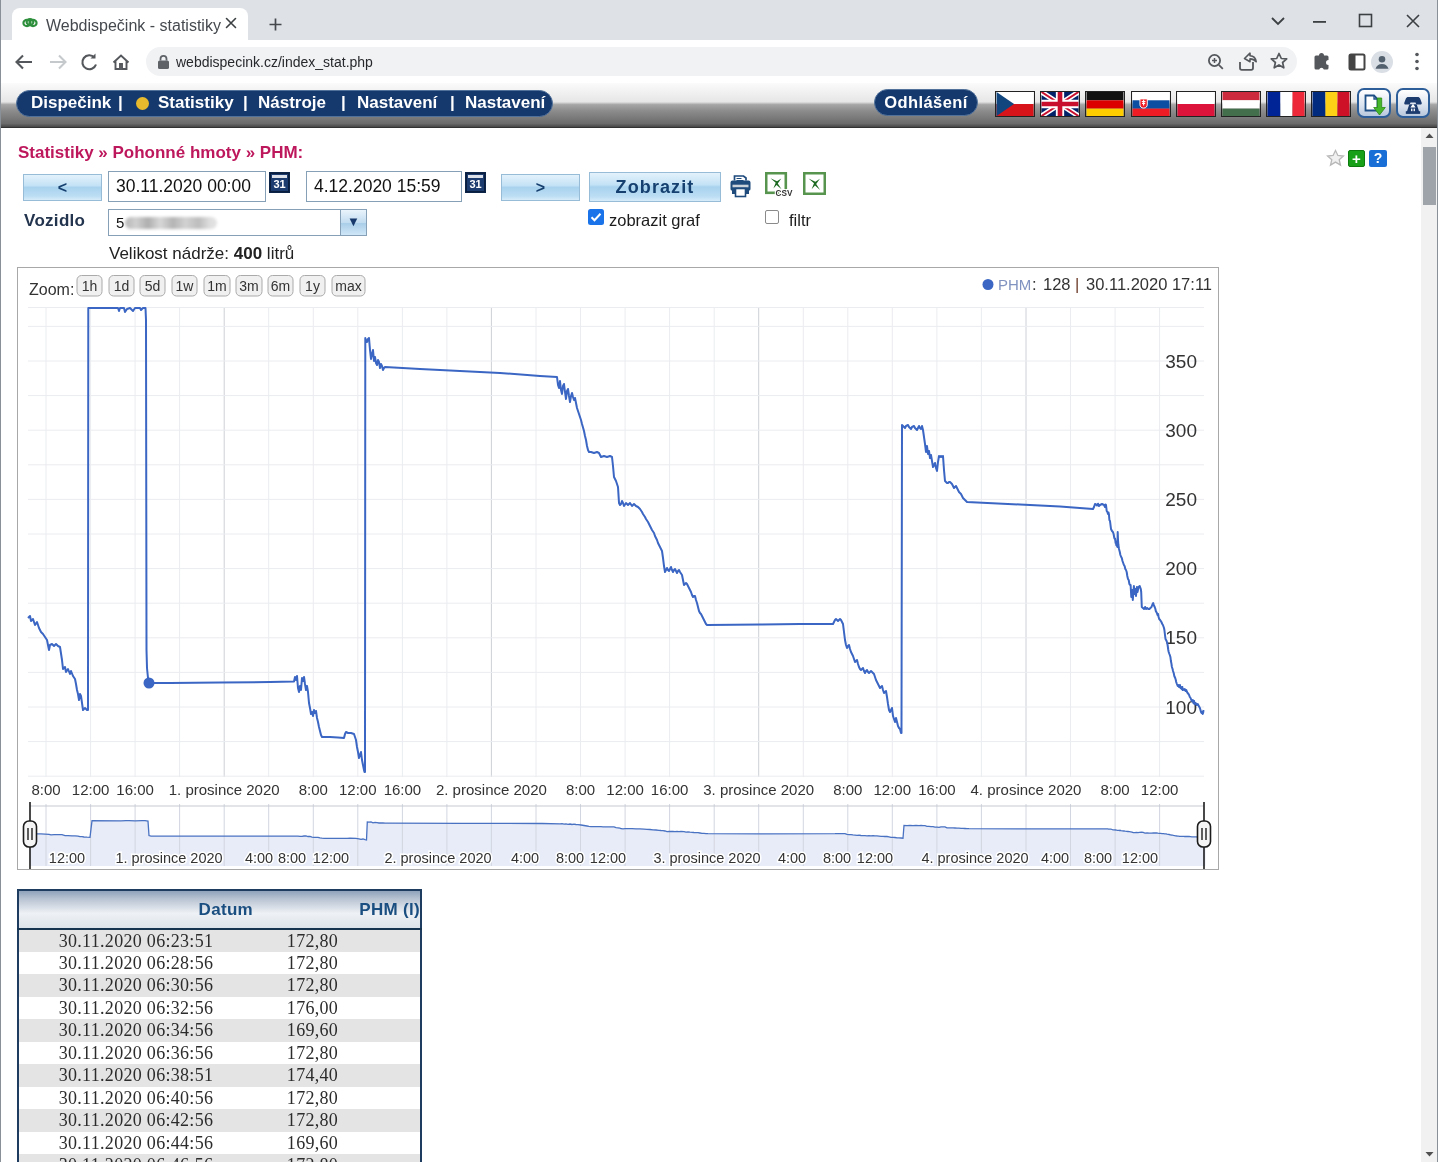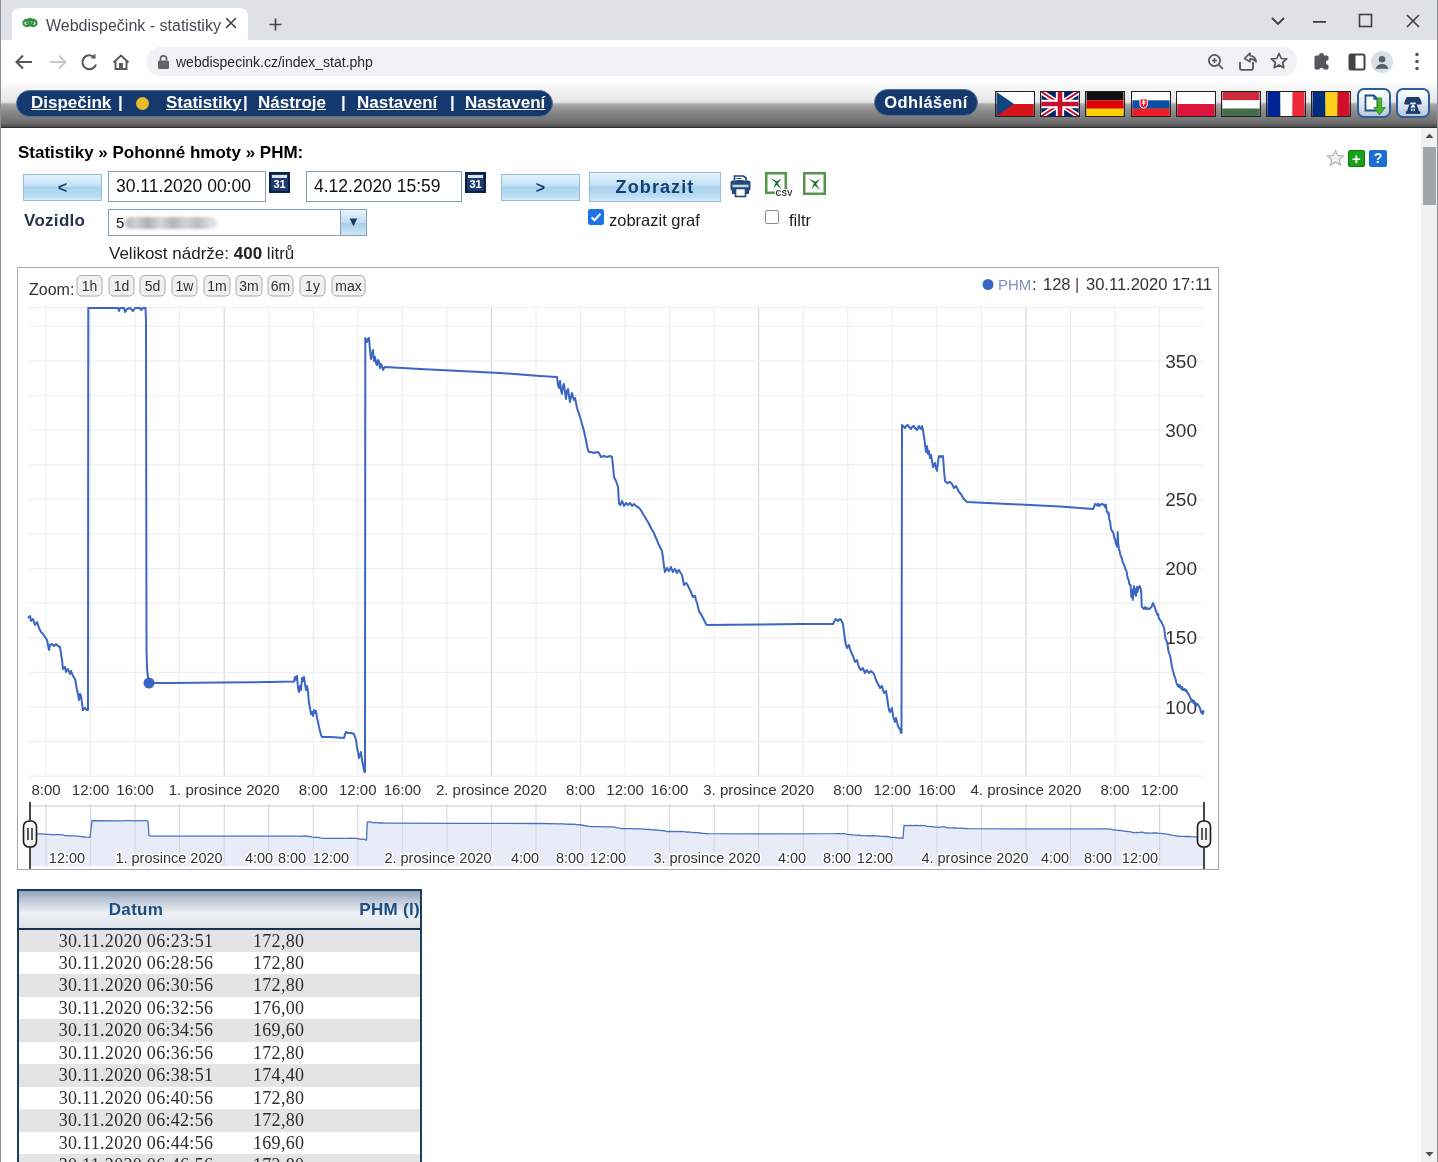--- a/index.html
+++ b/index.html
@@ -11,43 +11,43 @@
     border-radius:8px 8px 0 0; }
   #tabtitle { left:46px; top:17px; font-size:16px; color:#45494e; }
   #toolbar { left:0; top:40px; width:1438px; height:43px; background:#fff; }
   #addr { left:146px; top:47px; width:1151px; height:29px; border-radius:14.5px;
     background:#f0f2f4; }
   #url { left:176px; top:54px; font-size:14px; color:#26282b; }
   #navbar { left:0; top:83px; width:1438px; height:45px;
     background:linear-gradient(#fbfbfb 0%, #e6e6e6 42%, #a6a6a6 48%, #8c8c8c 62%, #6b6b6b 90%, #4a4a4a 97%, #242424 100%); }
   .pill { background:#15396d; border:1.5px solid #51719a; border-radius:14px;
     color:#fff; font-weight:bold; font-size:15.5px; line-height:24px; text-align:center; }
-  .mi { position:absolute; top:0; line-height:24px;text-decoration:underline; }
+  .mi { position:absolute; top:0; line-height:24px; }
   .flag { top:91px; width:40px; height:26px; border:1px solid #222; }
   .navbtn { top:88px; width:34px; height:30px; border:2px solid #2d5e99; border-radius:7px;
     background:linear-gradient(#ffffff, #dde5f0 55%, #b9c8dd); }
-  #crumb { left:18px; top:143px; font-size:17px; font-weight:bold; color:#000000; }
+  #crumb { left:18px; top:143px; font-size:17px; font-weight:bold; color:#be185d; }
   .bluebtn { border:1px solid #96bcd8; text-align:center; font-weight:bold; color:#16406f;
     background:linear-gradient(#e3f2fc 0%, #c4e2f5 42%, #a8d2ee 50%, #bddef4 85%, #d8ecfa 100%); }
   .inp { border:1px solid #86a0b8; background:#fff; font-size:17.5px; color:#111;
     padding-left:7px; }
   .cal { width:21px; height:21px; background:#1c3b6e; border:1px solid #0c2448;
     color:#fff; font-size:11px; font-weight:bold; text-align:center; line-height:19px; }
   #chartbox { left:17px; top:267px; width:1202px; height:603px; border:1px solid #a8a8a8; }
   table { border-collapse:collapse; }
   #dtable { left:17px; top:889px; width:405px; border:2px solid #1e3c5f;
     font-family:"Liberation Serif", serif; font-size:18px; letter-spacing:0.3px; color:#2c2c2c; }
   #dtable th { height:39px; font-family:"Liberation Sans", sans-serif; font-size:17px;
     color:#1a4e80; border-bottom:2px solid #16334f;
     background:linear-gradient(#8fa3bb 0%, #b9c4d3 22%, #eef1f5 60%, #dde3ea 100%); }
   #dtable td { height:22px; padding:0; }
   #dtable tr.g td { height:23px; }
   #dtable tr.g td { background:#e4e4e4; }
   .td1 { width:235px; text-align:center; }
-  .td2 { width:168px; text-align:left; padding-right:48px !important; }
+  .td2 { width:168px; text-align:center; padding-right:48px !important; }
   #scroll { left:1421px; top:128px; width:17px; height:1034px; background:#f1f1f1; }
 </style>
 </head>
 <body>
 
 <div class="abs" style="left:0;top:0;width:1px;height:1162px;background:#8a9097;z-index:50"></div>
 <div class="abs" style="left:1437px;top:0;width:1px;height:1162px;background:#8a9097;z-index:50"></div>
 
 <div class="abs" id="titlebar"></div>
 <div class="abs" id="tab"></div>
@@ -102,21 +102,21 @@
 <circle cx="213" cy="4.5" r="1.8" fill="#54575b"></circle>
 <circle cx="213" cy="11.5" r="1.8" fill="#54575b"></circle>
 <circle cx="213" cy="18.5" r="1.8" fill="#54575b"></circle>
     </svg></div>
 
 <div class="abs" id="navbar"></div>
 <div class="abs pill" style="left:16px;top:89.5px;width:537px;height:27px;font-size:17px">
 <span class="mi" style="left:14px">Dispečink</span>
     <span class="mi" style="left:101px">|</span>
 <span class="abs" style="left:119px;top:6px;width:13px;height:13px;border-radius:50%;background:#e7ba2e"></span>
-<span class="mi" style="left:149px">Statistiky</span>
+<span class="mi" style="left:141px">Statistiky</span>
     <span class="mi" style="left:226px">|</span>
 <span class="mi" style="left:241px">Nástroje</span>
     <span class="mi" style="left:324px">|</span>
 <span class="mi" style="left:340px">Nastavení</span>
     <span class="mi" style="left:433px">|</span>
 <span class="mi" style="left:448px">Nastavení</span>
   </div>
 <div class="abs pill" style="left:874px;top:89px;width:104px;height:27px;font-size:16.5px;letter-spacing:0.4px">Odhlášení</div>
 <div class="abs flag" style="left:995px"><svg width="38" height="24" viewBox="0 0 40 26">
       <rect width="40" height="13" fill="#fff"></rect>
@@ -376,21 +376,21 @@
 <text x="980" y="22" font-size="15" fill="#8093c0">PHM</text>
 <text x="1014" y="22" font-size="16.5" fill="#333">:</text>
 <text x="1025" y="22" font-size="16.5" fill="#333">128</text>
 <text x="1057" y="22" font-size="16.5" fill="#6b3a28">|</text>
 <text x="1068" y="22" font-size="16.5" fill="#333">30.11.2020 17:11</text>
 </svg></div>
 
 <table class="abs" id="dtable">
 <tbody>
       <tr>
-        <th style="text-align:center;">Datum</th>
+        <th style="text-align:right;">Datum</th>
         <th style="text-align:right;padding-left:37px">PHM (l)</th>
       </tr>
 <tr class="g">
         <td class="td1">30.11.2020 06:23:51</td>
         <td class="td2">172,80</td>
       </tr>
 <tr>
         <td class="td1">30.11.2020 06:28:56</td>
         <td class="td2">172,80</td>
       </tr>

